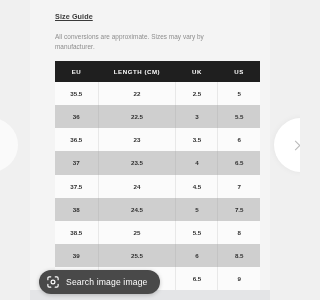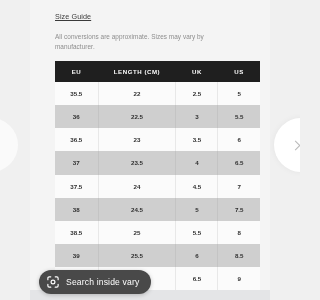--- a/index.html
+++ b/index.html
@@ -74,21 +74,21 @@
     padding: 0 0 0 0;
   }
 
   .guide-head {
     background: #f4f4f4;
     padding: 5px 12px 8px 25px;
   }
 
   .guide-title {
     font-size: 7.2px;
-    font-weight: normal;
+    font-weight: bold;
     color: #3a3a3a;
     text-decoration: underline;
     letter-spacing: 0.1px;
     display: inline-block;
     margin-bottom: 11px;
   }
 
   .guide-desc {
     font-size: 6.4px;
     color: #8d8d8d;
@@ -264,14 +264,14 @@
 <div class="lens-pill">
   <span class="lens-icon">
     <svg width="14" height="14" viewBox="0 0 24 24" fill="none">
       <path d="M3.2 8.2V5.4A2.2 2.2 0 0 1 5.4 3.2h2.8" stroke="#ffffff" stroke-width="2" stroke-linecap="round"></path>
       <path d="M15.8 3.2h2.8A2.2 2.2 0 0 1 20.8 5.4v2.8" stroke="#ffffff" stroke-width="2" stroke-linecap="round"></path>
       <path d="M20.8 15.8v2.8a2.2 2.2 0 0 1-2.2 2.2h-2.8" stroke="#ffffff" stroke-width="2" stroke-linecap="round"></path>
       <path d="M8.2 20.8H5.4a2.2 2.2 0 0 1-2.2-2.2v-2.8" stroke="#ffffff" stroke-width="2" stroke-linecap="round"></path>
       <circle cx="12" cy="12" r="3.3" stroke="#ffffff" stroke-width="2"></circle>
     </svg>
   </span>
-  <span class="lens-label">Search inside vary</span>
+  <span class="lens-label">Search image image</span>
 </div>
 
 </body></html>

